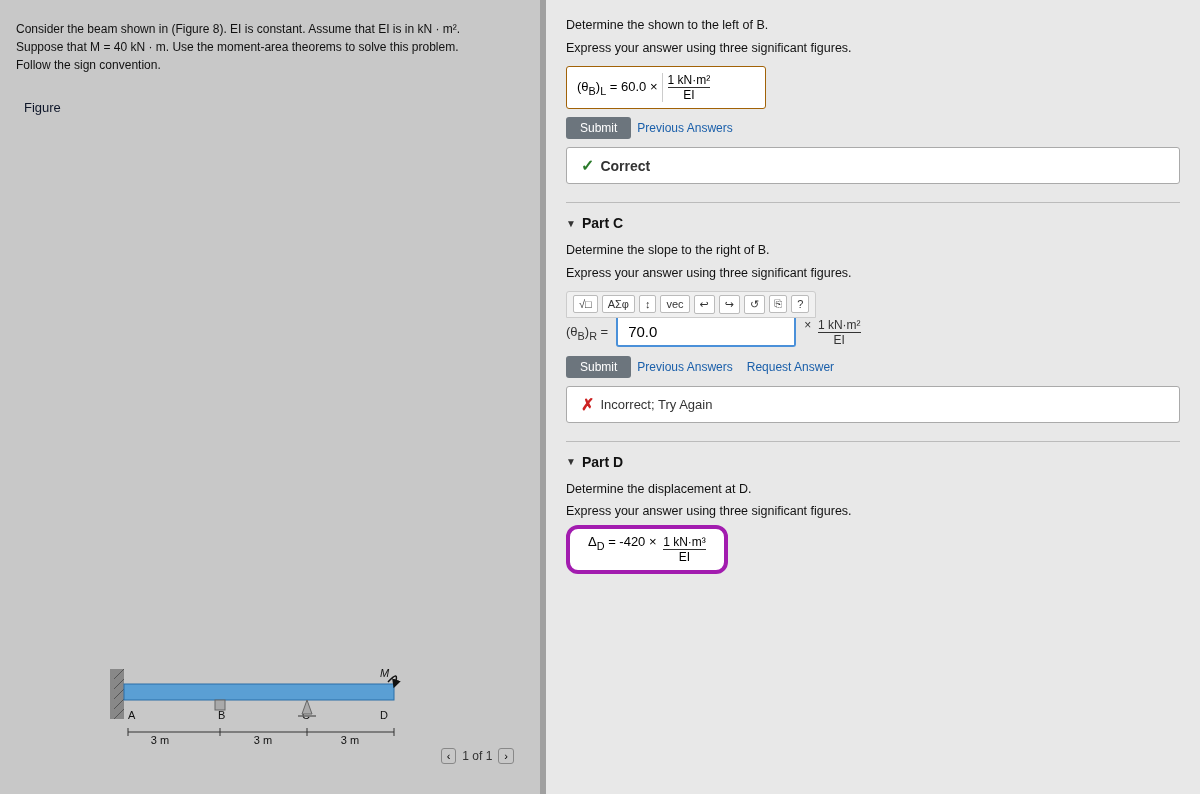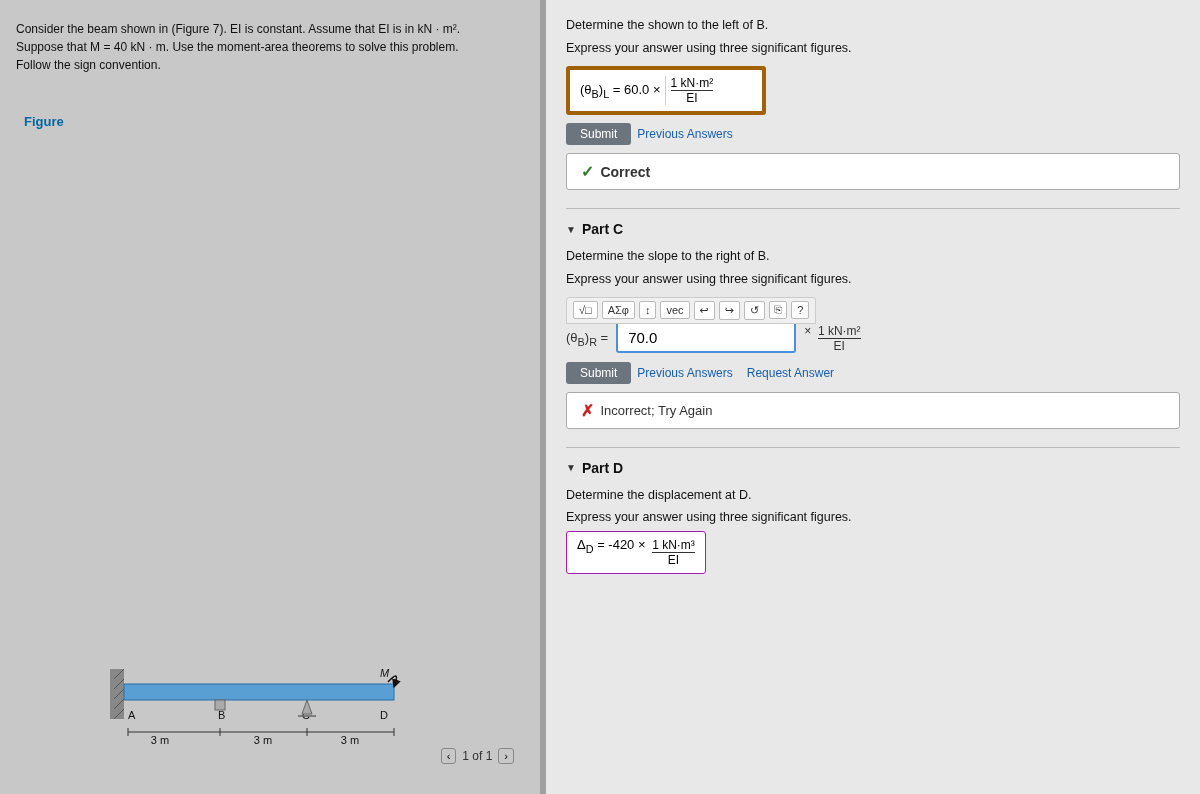--- a/index.html
+++ b/index.html
@@ -35,24 +35,24 @@
       flex: 1;
       position: relative;
       display: flex;
       flex-direction: column;
       align-items: center;
       justify-content: flex-end;
     }
 
     .figure-label {
       font-size: 13px;
-      font-weight: bold;
-      color: #0369a1;
+      font-weight: normal;
+      color: #0f172a;
       position: absolute;
-      top: 24px;
+      top: 10px;
       left: 8px;
     }
 
     .beam-svg {
       margin-bottom: 20px;
     }
 
     .page-nav {
       position: absolute;
       bottom: 10px;
@@ -101,21 +101,21 @@
 
     .answer-row {
       display: flex;
       align-items: center;
       gap: 8px;
       margin: 8px 0;
     }
 
     .answer-box {
       background: white;
-      border: 4px solid #a16207;
+      border: 1px solid #a16207;
       border-radius: 3px;
       padding: 6px 10px;
       display: flex;
       align-items: center;
       gap: 4px;
       font-size: 13px;
       min-width: 200px;
     }
 
     .submit-row {
@@ -259,38 +259,38 @@
 
     .part-d-answer {
       display: flex;
       align-items: center;
       gap: 6px;
       font-size: 13px;
     }
 
     .part-d-box {
       background: white;
-      border: 1px solid #a21caf;
-      border-radius: 3px;
-      padding: 5px 10px;
+      border: 4px solid #a21caf;
+      border-radius: 12px;
+      padding: 5px 18px;
       font-size: 13px;
     }
 
     hr.section-divider {
       border: none;
       border-top: 1px solid #bbb;
       margin: 12px 0;
     }
   </style>
 </head>
 <body>
 
 <div class="left-panel">
   <div class="problem-text">
-    <span>Consider the beam shown in (Figure 7). EI is constant. Assume that EI is in kN · m².</span><br>
+    <span>Consider the beam shown in (Figure 8). EI is constant. Assume that EI is in kN · m².</span><br>
     <span>Suppose that M = 40 kN · m. Use the moment-area theorems to solve this problem.</span><br>
     <span>Follow the sign convention.</span>
   </div>
 
   <div class="figure-area">
     <div class="figure-label">Figure</div>
 
     <svg class="beam-svg" width="380" height="180">
 
       <rect x="30" y="95" width="14" height="50" fill="#888"></rect>

